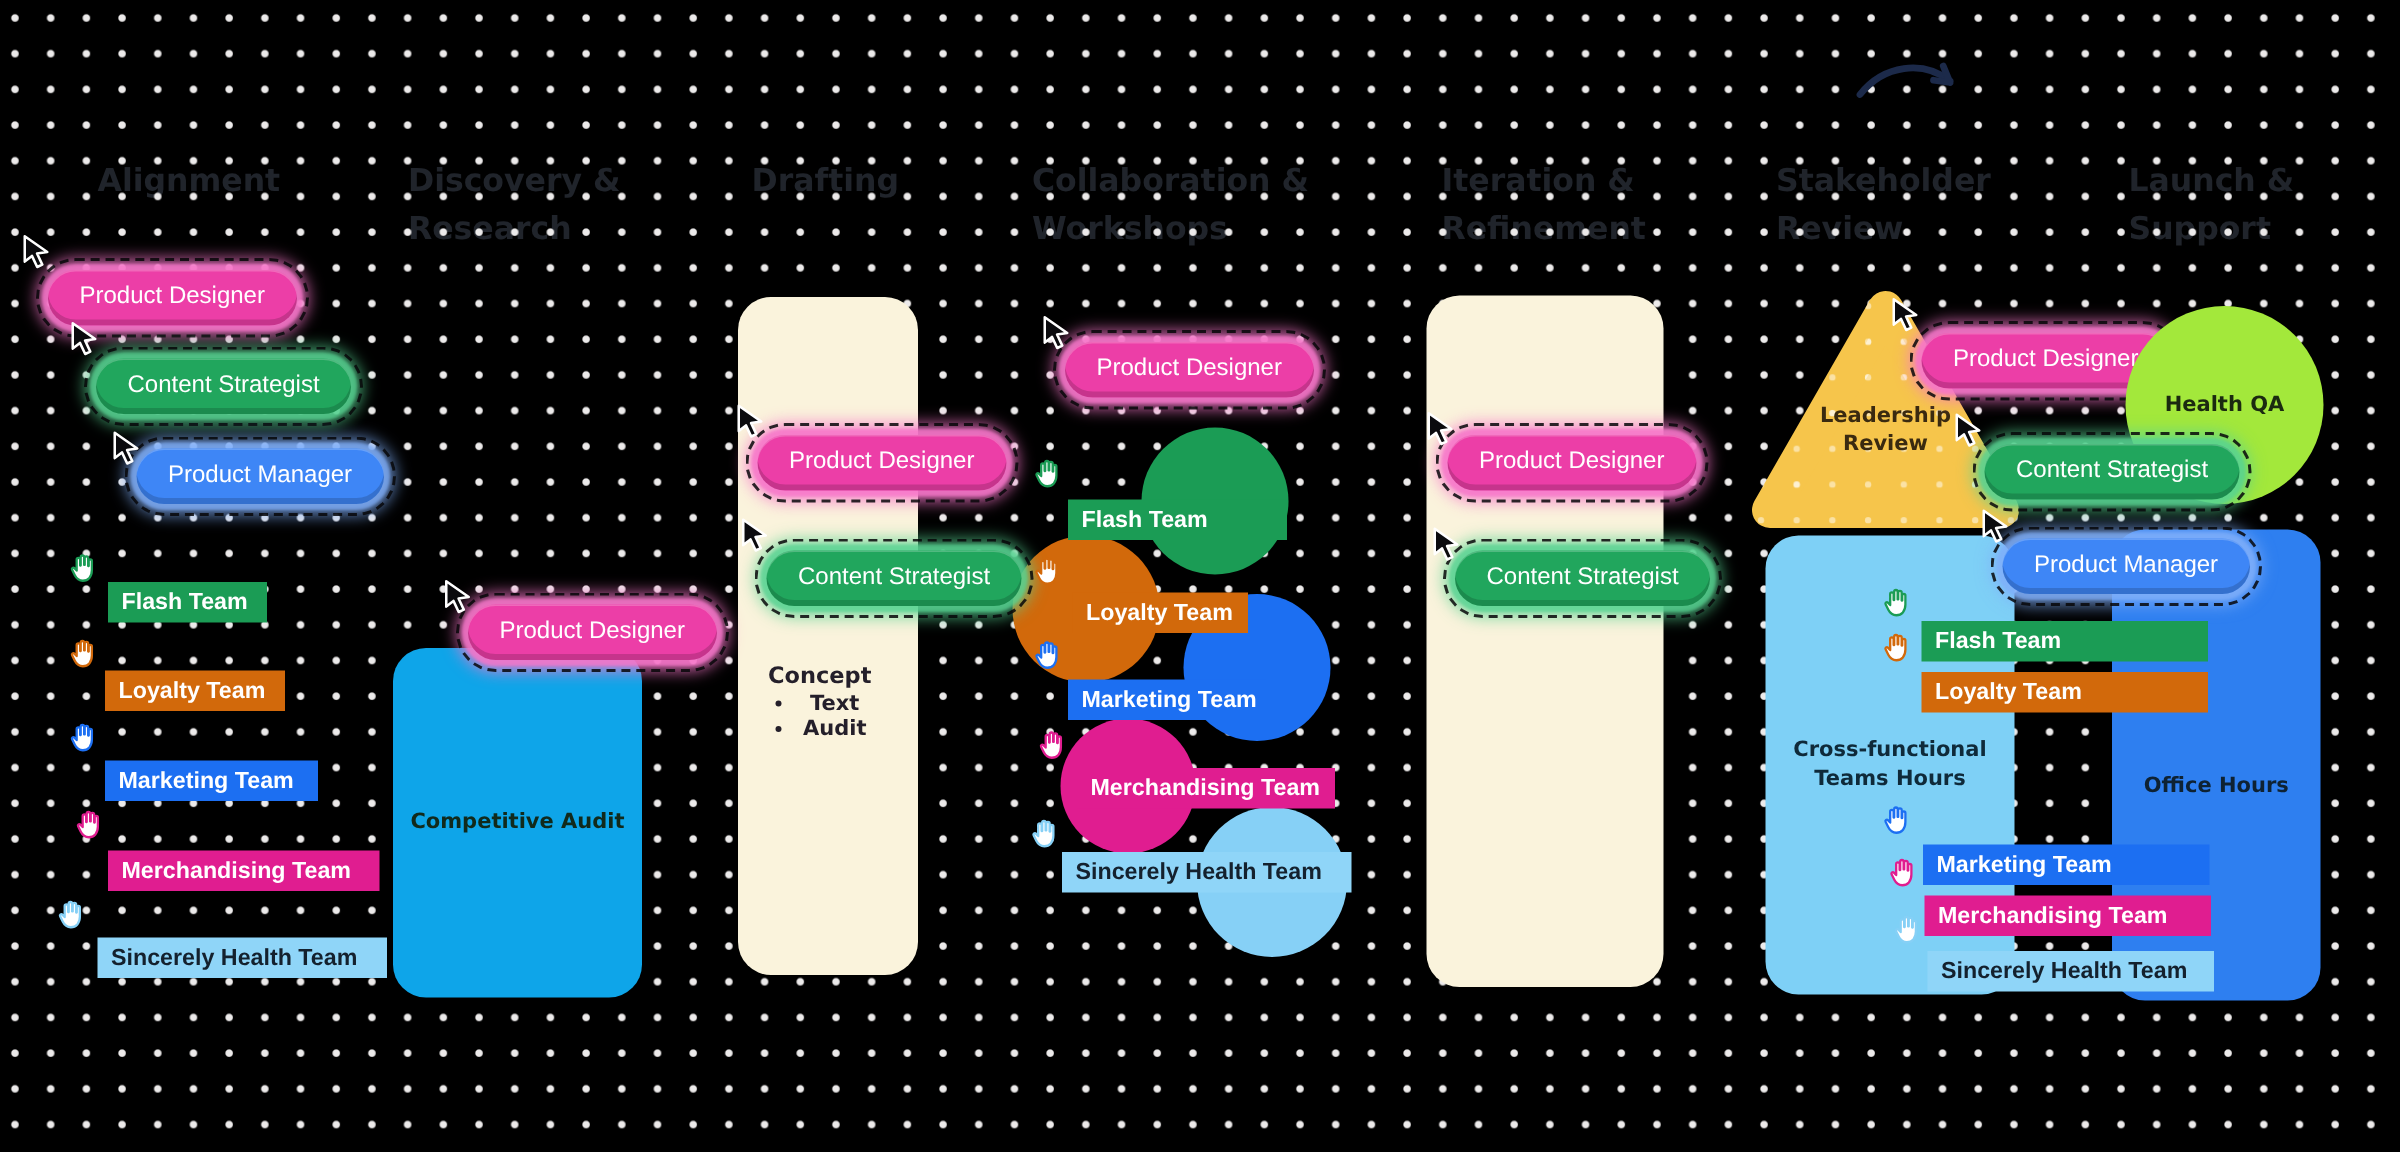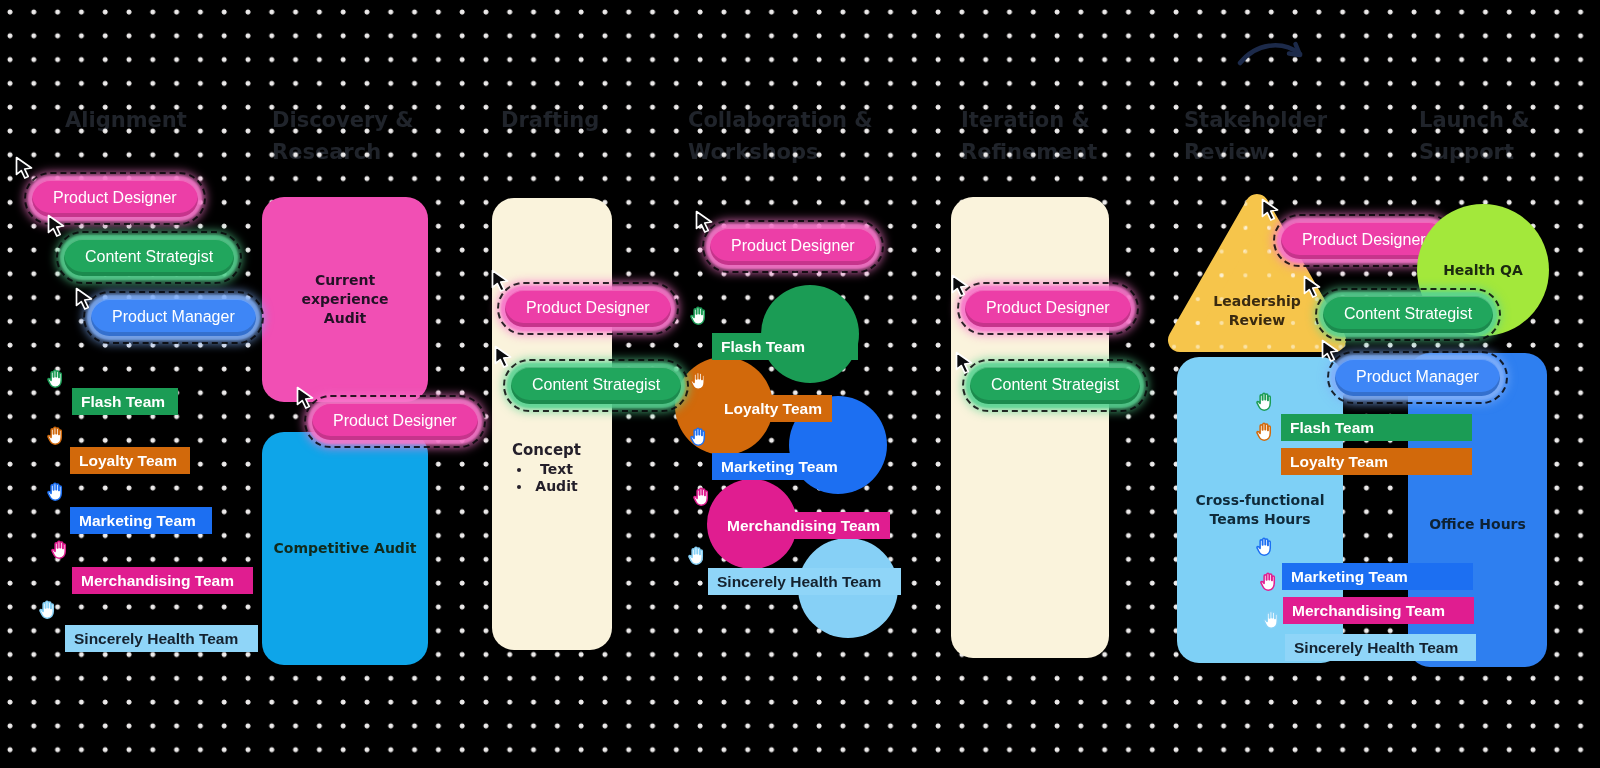--- a/index.html
+++ b/index.html
@@ -21,21 +21,21 @@
   .dots-white{background-image:radial-gradient(circle at 10px 12px,rgba(255,255,255,.55) 2.1px,rgba(0,0,0,0) 2.9px);
     background-size:23.8px 23.8px;background-attachment:fixed;}
   .dots-bright{background-image:radial-gradient(circle at 10px 12px,rgba(255,255,255,.8) 2.1px,rgba(0,0,0,0) 2.9px);
     background-size:23.8px 23.8px;background-attachment:fixed;}
   .dots-cream{background-image:radial-gradient(circle at 10px 12px,rgba(196,204,228,.75) 2.1px,rgba(0,0,0,0) 2.9px);
     background-size:23.8px 23.8px;background-attachment:fixed;}
   .shape-label{white-space:pre-line;font-family:"DejaVu Sans",sans-serif;
     font-size:14px;font-weight:600;line-height:19px;}
   .tri-wrap{position:absolute;}
   .tri-wrap svg{position:absolute;left:0;top:0;}
-  .tri-label{position:absolute;left:0;right:0;top:100px;text-align:center;white-space:pre-line;
+  .tri-label{position:absolute;left:0;right:0;top:76px;text-align:center;white-space:pre-line;
     font-family:"DejaVu Sans",sans-serif;font-size:14px;font-weight:600;line-height:19px;}
   
   .note{position:absolute;font-family:"DejaVu Sans",sans-serif;color:#241F2A;}
   .note-title{font-size:15px;font-weight:600;line-height:18px;text-align:right;}
   .note ul{margin:2px 0 0 6px;padding:0 0 0 14px;font-size:14px;font-weight:600;line-height:17px;text-align:center;}
   .note li{list-style:disc;}
   
   .pill{position:absolute;z-index:40;height:37px;line-height:36px;padding:0 21px;border-radius:19px;
     font-size:16px;font-weight:500;color:#fff;white-space:nowrap;background:var(--fill);
     box-shadow:0 0 2px 4px var(--glow),0 0 10px 8px var(--glow),
@@ -62,25 +62,20 @@
 Workshops</div>
       <div class="col-header" style="left: 961px; top: 104px;">Iteration &amp;
 Refinement</div>
       <div class="col-header" style="left: 1184px; top: 104px;">Stakeholder
 Review</div>
       <div class="col-header" style="left: 1419px; top: 104px;">Launch &amp;
 Support</div>
     </div>
   <div id="dot-overlay"></div>
   <div id="objects-layer">
-      <div class="shape rect dots-bright" style="left: 262px; top: 197px; width: 166px; height: 205px; background: rgb(241, 79, 180); z-index: 30;">
-        <div class="shape-label" style="color: rgb(35, 18, 38);">Current
-experience
-Audit</div>
-      </div>
       <div class="shape rect dots-white" style="left: 262px; top: 432px; width: 166px; height: 233px; background: #0ea5e9; z-index: 30;">
         <div class="shape-label" style="color: rgb(17, 42, 28);">Competitive Audit</div>
       </div>
       <div class="shape rect dots-cream" style="left: 492px; top: 198px; width: 120px; height: 452px; background: rgb(250, 243, 220); z-index: 30;"></div>
       <div class="shape rect dots-cream" style="left: 951px; top: 197px; width: 158px; height: 461px; background: rgb(250, 243, 220); z-index: 30;"></div>
       <div class="shape rect dots-bright" style="left: 1177px; top: 357px; width: 166px; height: 306px; background: rgb(126, 208, 246); z-index: 30;">
         <div class="shape-label" style="color: rgb(15, 42, 58);">Cross-functional
 Teams Hours</div>
       </div>
       <div class="shape rect dots-white" style="left: 1408px; top: 353px; width: 139px; height: 314px; background: rgb(46, 127, 240); z-index: 30;">

